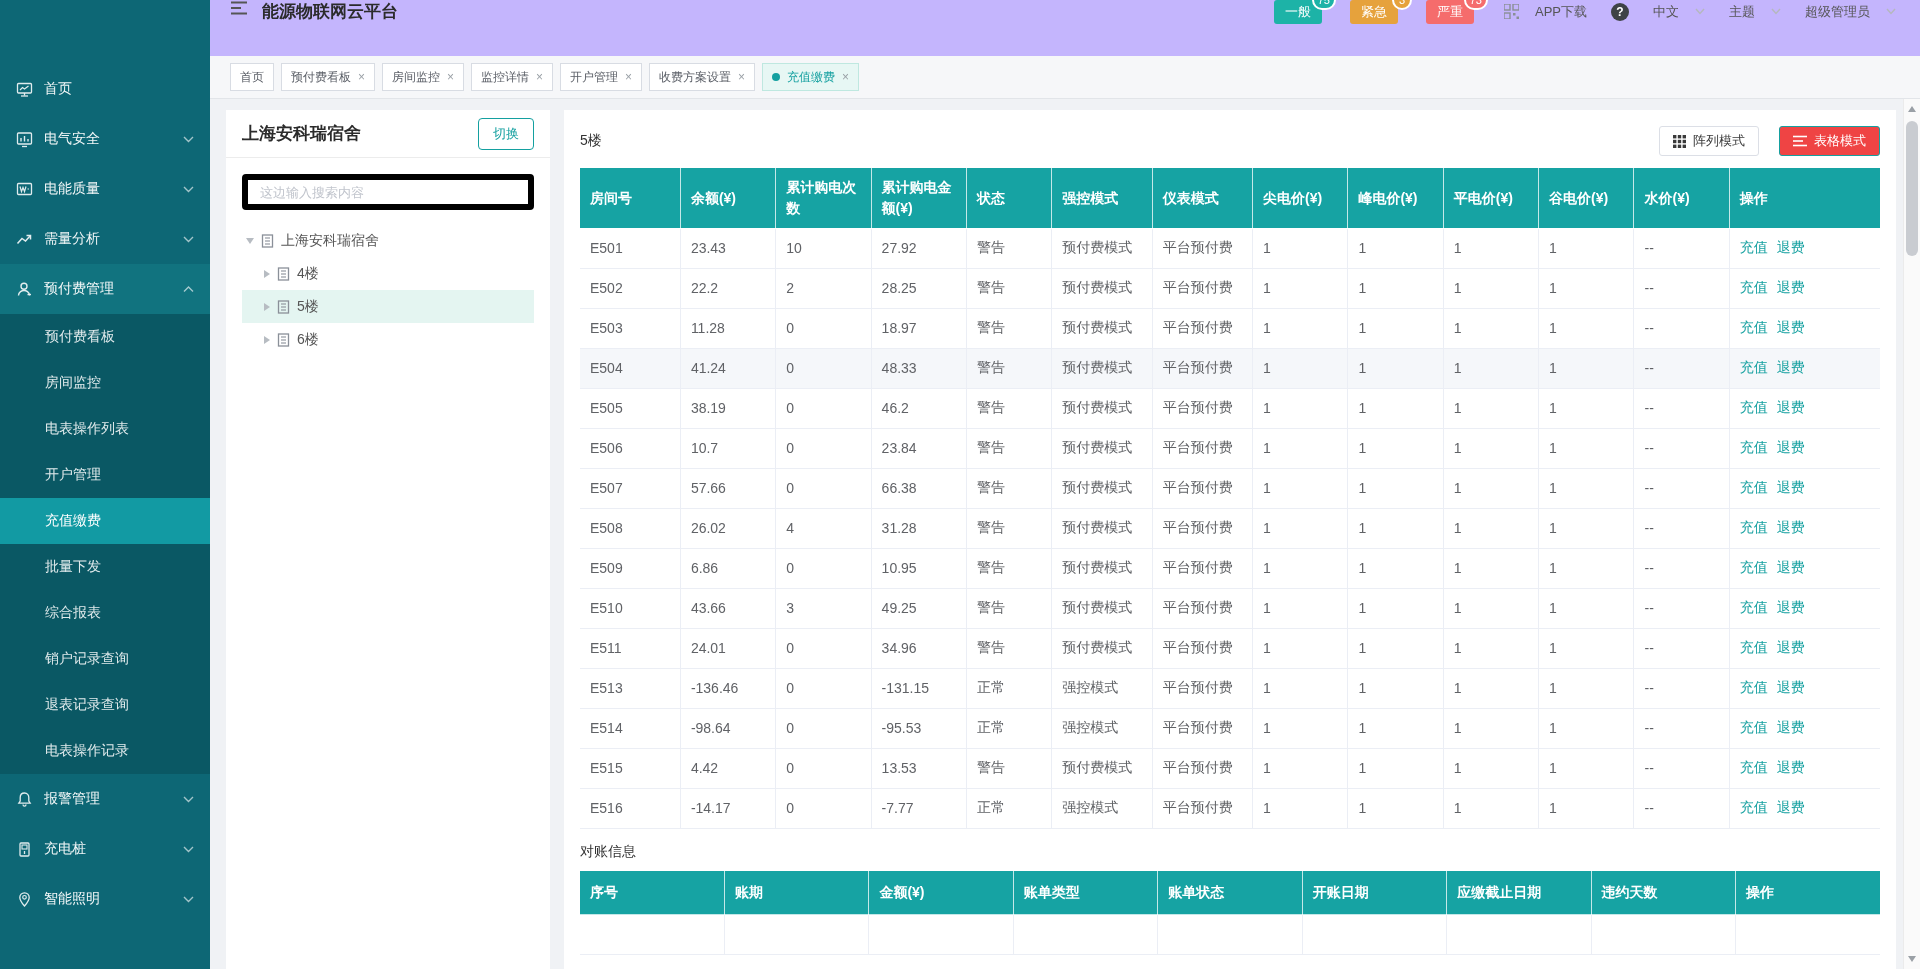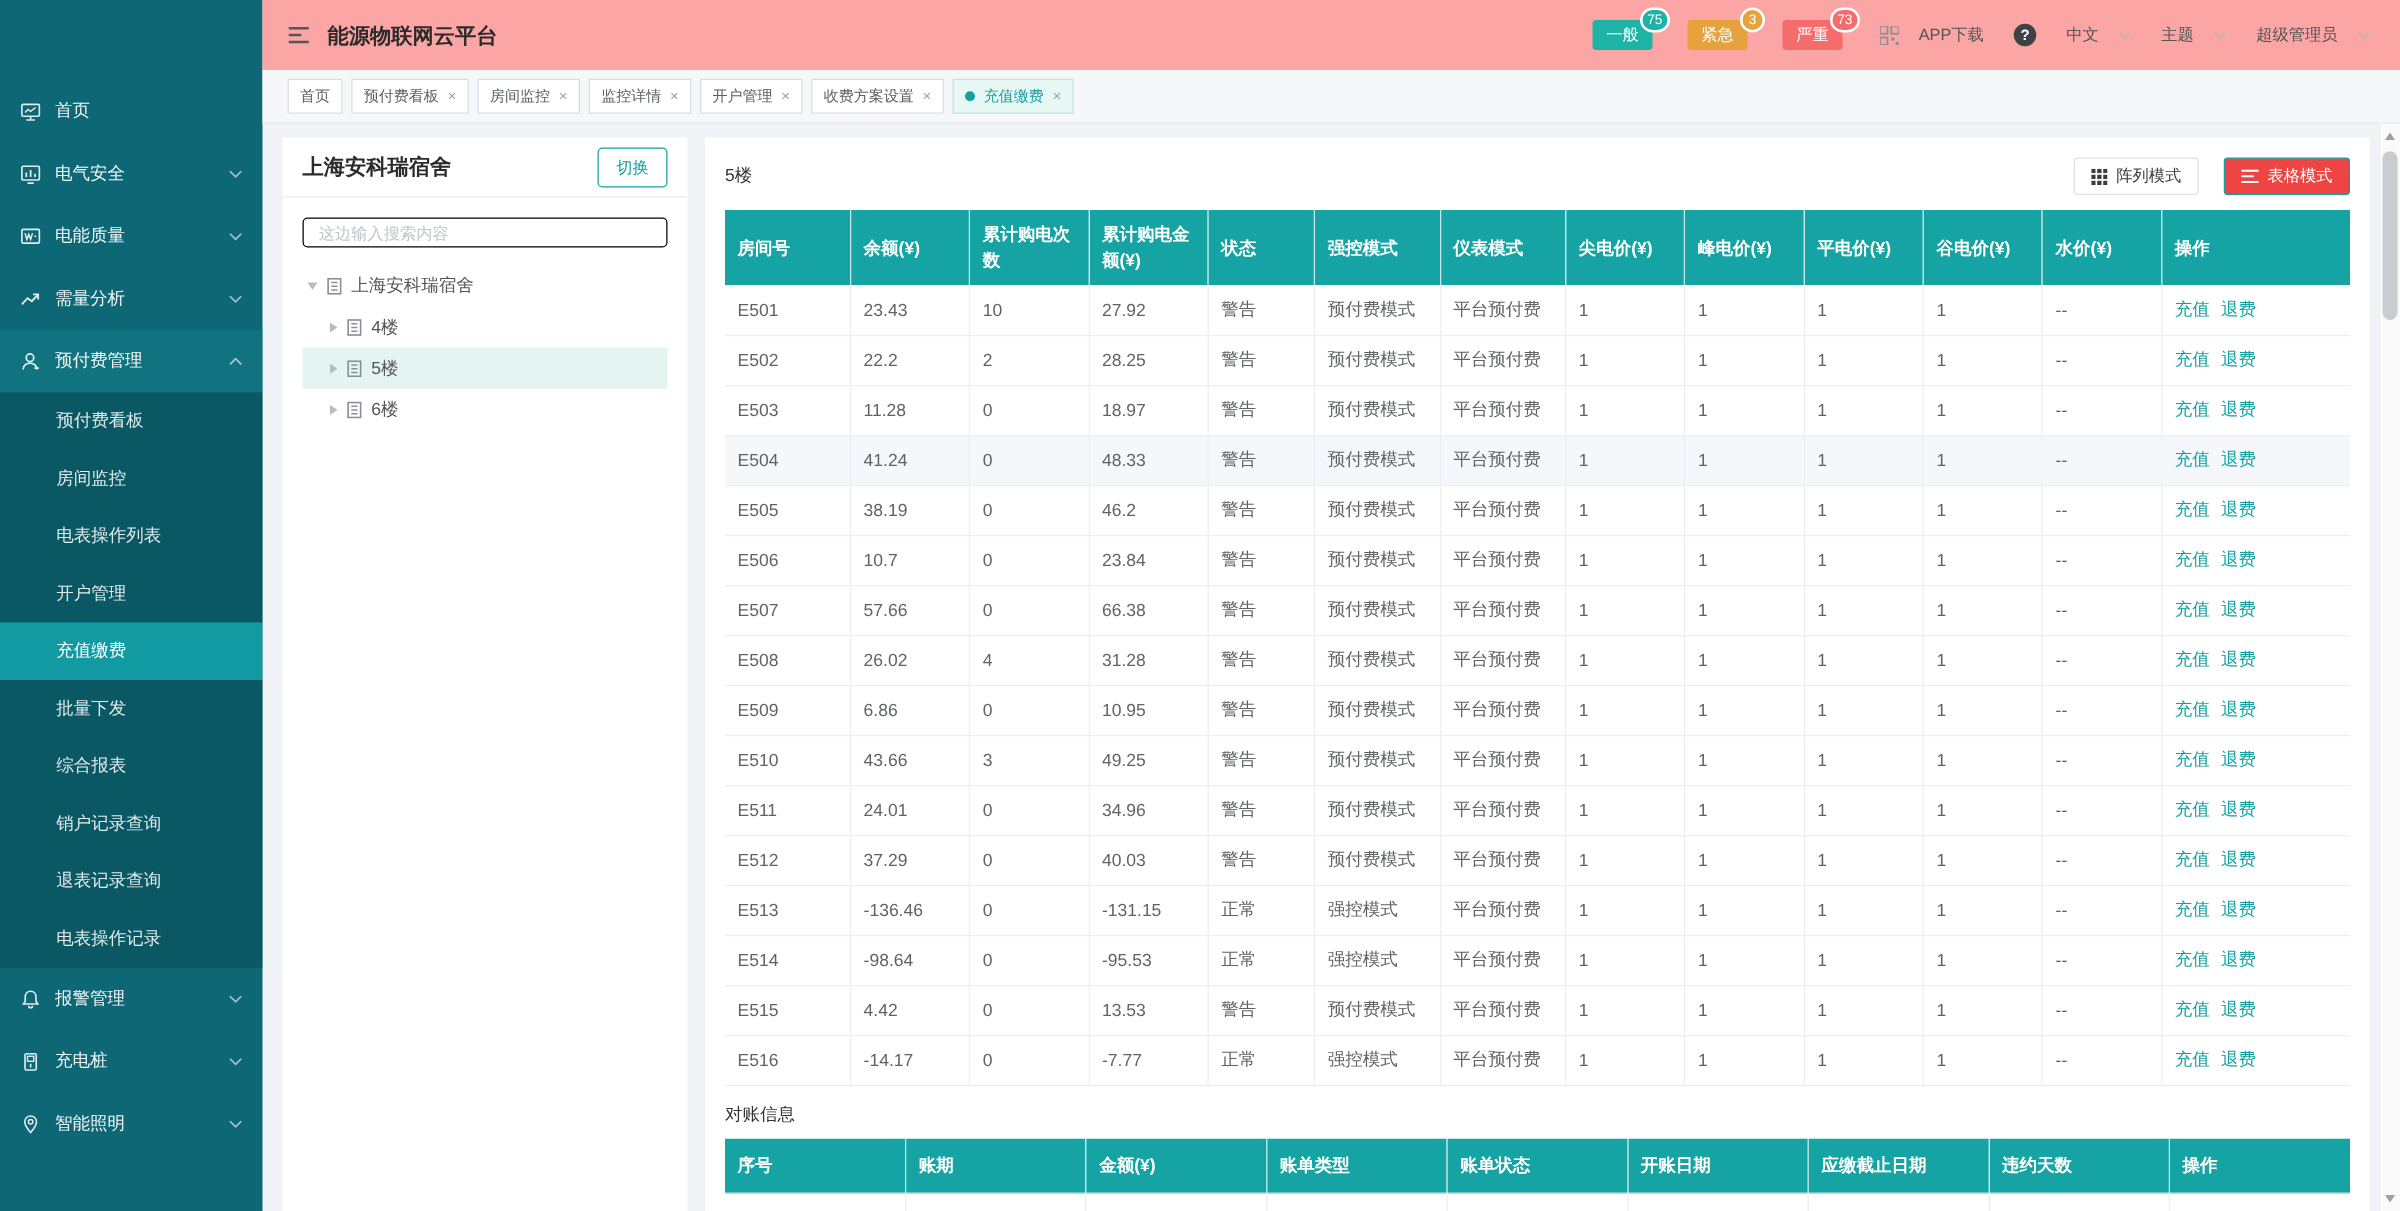--- a/index.html
+++ b/index.html
@@ -15,21 +15,21 @@
   .menu-item .mi-icon{width:17px;height:17px;flex-shrink:0;opacity:.92;display:inline-flex}
   .menu-item .chev{margin-left:auto;opacity:.65;display:inline-flex}
   .menu-item.expanded{background:#11737f}
   .menu-sub{height:46px;display:flex;align-items:center;padding-left:45px;font-size:14px;
             background:#0a5864;color:rgba(255,255,255,.88);cursor:pointer;white-space:nowrap}
   .menu-sub.active{background:#129aa3;color:#fff}
 
   
   .main-col{flex:1;display:flex;flex-direction:column;min-width:0}
 
-  .topbar{height:56px;background:#fca5a5;display:flex;align-items:center;padding:0 24px 0 20px;flex-shrink:0}
+  .topbar{height:56px;background:#c4b5fd;display:flex;align-items:flex-start;padding:0 24px 0 20px;flex-shrink:0}
   .burger{display:inline-flex;margin-right:14px;cursor:pointer;color:#555}
   .topbar-title{font-size:17px;font-weight:bold;color:#2b2b2b}
   .topbar-right{margin-left:auto;display:flex;align-items:center;gap:24px}
   .alarm-group{display:flex;align-items:center;gap:28px;margin-right:6px}
   .alarm-badge{position:relative;cursor:pointer}
   .alarm-pill{display:inline-block;padding:4px 11px;border-radius:3px;color:#fff;font-size:13px;line-height:1.2}
   .alarm-count{position:absolute;top:-10px;right:-14px;min-width:20px;height:20px;padding:0 4px;border-radius:10px;
                border:2px solid #fff;color:#fff;font-size:11px;line-height:16px;text-align:center}
   .hdr-item{display:inline-flex;align-items:center;gap:16px;font-size:13px;color:#555;cursor:pointer;white-space:nowrap}
   .hdr-item .chev{color:#b5b8bd;display:inline-flex}
@@ -47,21 +47,21 @@
   .content{flex:1;display:flex;gap:14px;padding:11px 24px 0 16px;overflow:hidden}
 
   
   .tree-panel{width:324px;flex-shrink:0;background:#fff;overflow:hidden}
   .tree-head{height:48px;border-bottom:1px solid #ececec;display:flex;align-items:center;
              justify-content:space-between;padding:0 16px}
   .tree-title{font-size:17px;font-weight:bold;color:#2b2b2b}
   .switch-btn{background:#fff;border:1px solid #14a0a0;color:#14a0a0;font-size:13px;padding:6px 14px;
               border-radius:4px;cursor:pointer}
   .tree-body{padding:16px}
-  .search-input{width:100%;height:24px;border:1px solid #000000;border-radius:4px;padding:0 12px;
+  .search-input{width:100%;height:36px;border:6px solid #000000;border-radius:4px;padding:0 12px;
                 font-size:13px;color:#ec4899;outline:none}
   .search-input::placeholder{color:#c0c4cc}
   .tree{margin-top:14px;color:#555}
   .tree-node{height:33px;display:flex;align-items:center;gap:7px;padding:0 4px;font-size:14px;cursor:pointer}
   .tree-node.child{padding-left:22px}
   .tree-node.selected{background:#e4f5f1}
   .caret-r{width:0;height:0;border-top:4px solid transparent;border-bottom:4px solid transparent;
            border-left:6px solid #b7bcc2}
   .caret-d{width:0;height:0;border-left:4px solid transparent;border-right:4px solid transparent;
            border-top:6px solid #b7bcc2}
@@ -648,35 +648,20 @@
                 <td>预付费模式</td>
                 <td>平台预付费</td>
                 <td>1</td>
                 <td>1</td>
                 <td>1</td>
                 <td>1</td>
                 <td>--</td>
                 <td><span class="op-link">充值</span><span class="op-link">退费</span></td>
               </tr>
               <tr>
-                <td>E512</td>
-                <td>37.29</td>
-                <td>0</td>
-                <td>40.03</td>
-                <td>警告</td>
-                <td>预付费模式</td>
-                <td>平台预付费</td>
-                <td>1</td>
-                <td>1</td>
-                <td>1</td>
-                <td>1</td>
-                <td>--</td>
-                <td><span class="op-link">充值</span><span class="op-link">退费</span></td>
-              </tr>
-              <tr>
                 <td>E513</td>
                 <td>-136.46</td>
                 <td>0</td>
                 <td>-131.15</td>
                 <td>正常</td>
                 <td>强控模式</td>
                 <td>平台预付费</td>
                 <td>1</td>
                 <td>1</td>
                 <td>1</td>

